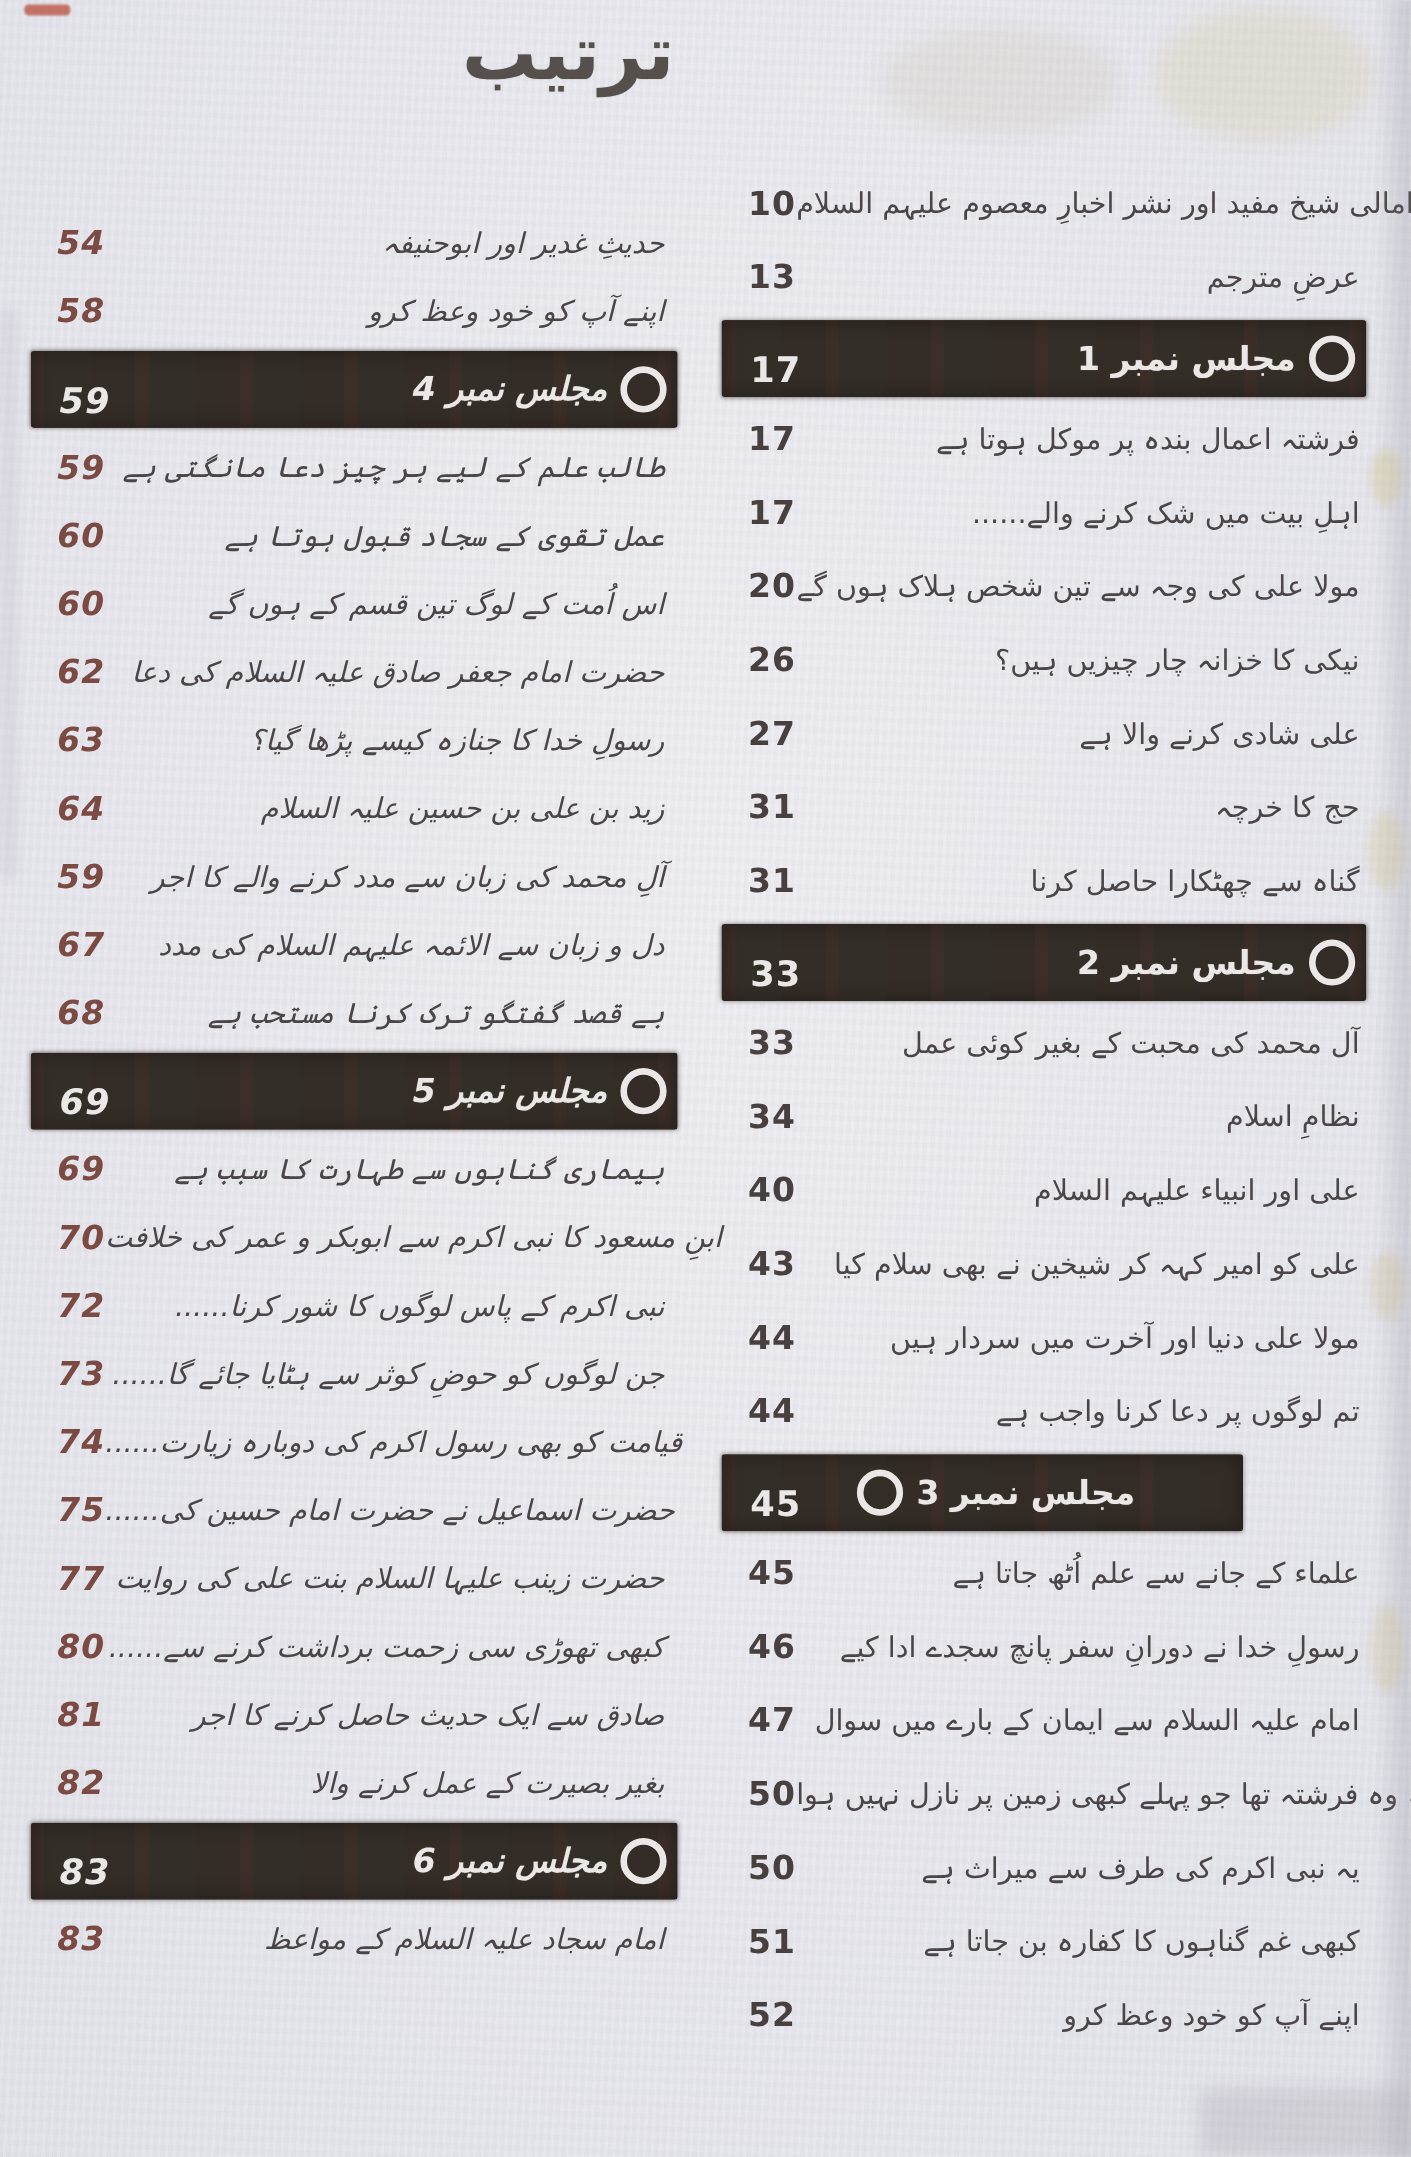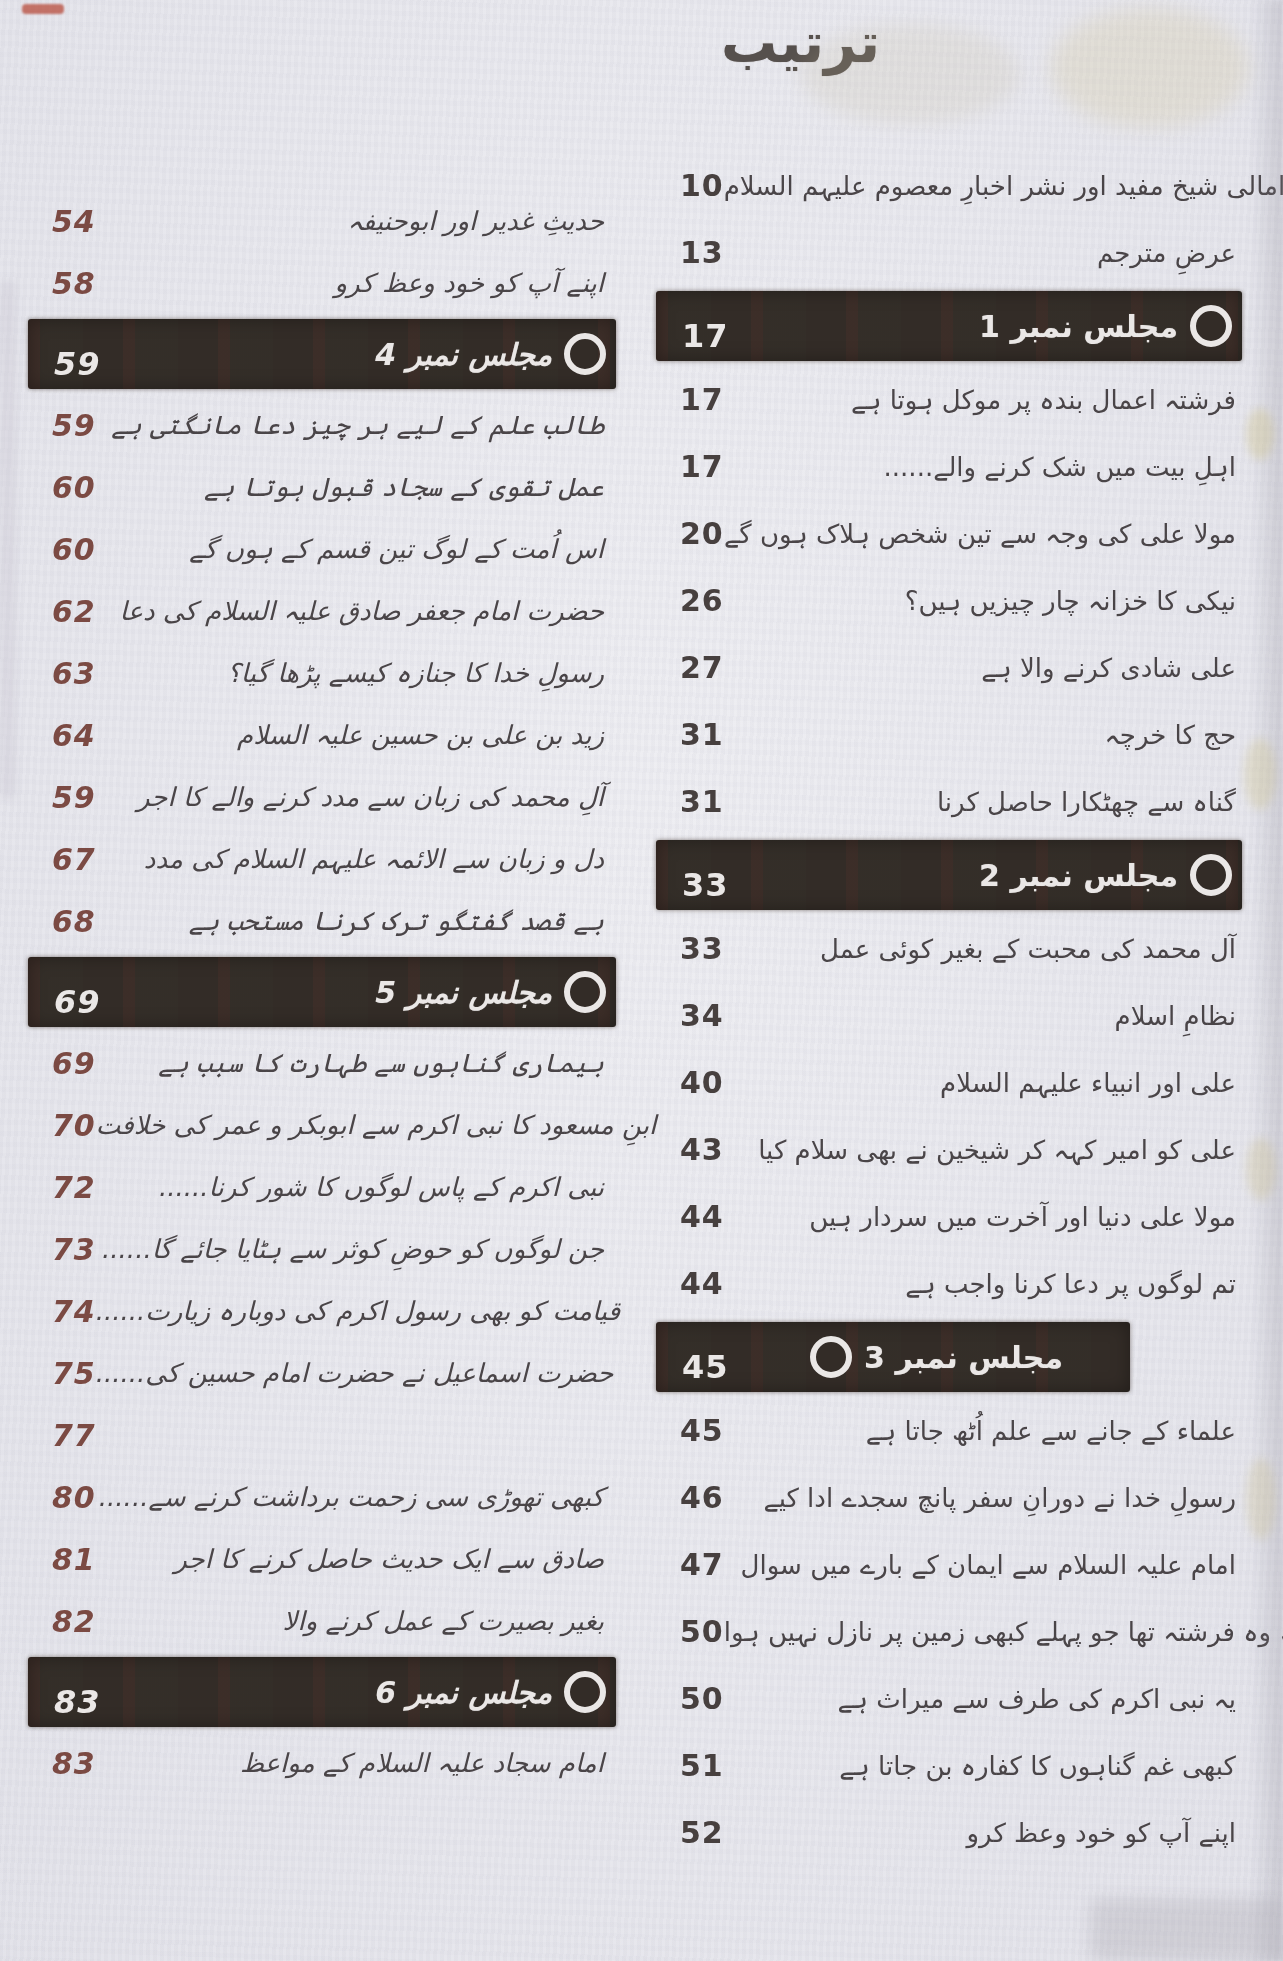--- a/index.html
+++ b/index.html
@@ -11,22 +11,22 @@
   
   .texture{
     position:absolute;inset:0;pointer-events:none;
     background:
       repeating-linear-gradient(93deg, rgba(255,255,255,.05) 0 3px, rgba(120,120,140,.03) 3px 7px),
       repeating-linear-gradient(2deg, rgba(200,200,215,.05) 0 5px, rgba(255,255,255,.04) 5px 11px),
       radial-gradient(ellipse at 50% 40%, rgba(255,255,255,.25), rgba(190,190,205,.12));
   }
   .page-title{
     position:absolute;top:10px;left:420px;width:460px;margin:0;
-    text-align:right;direction:rtl;
-    font-size:56px;font-weight:bold;color:var(--title-ink,#56504d);
+    text-align:left;direction:rtl;
+    font-size:68px;font-weight:bold;color:var(--title-ink,#56504d);
     text-shadow:0 0 1px rgba(80,70,60,.5);
   }
   .col{position:absolute;}
   .col-right{left:656px;top:152px;width:586px;}
   .col-left{left:28px;top:190px;width:588px;}
   .row{
     display:flex;justify-content:space-between;align-items:center;
     direction:ltr;height:67px;
   }
   .col-left .row{height:62px;font-style:italic;}
@@ -59,21 +59,21 @@
     direction:rtl;color:var(--bar-ink,#eae7e6);
     font-size:30px;font-weight:bold;white-space:nowrap;
     text-shadow:0 0 1px rgba(255,255,255,.4);
   }
   .ring{
     width:30px;height:30px;border:6px solid var(--bar-ink,#eae7e6);
     border-radius:50%;display:inline-block;flex:0 0 auto;
   }
   
   .row.bar.short{width:474px;}
-  .row.bar.short .bar-group{padding-right:67px;}
+  .row.bar.short .bar-group{padding-right:98px;}
   
   .artifact{position:absolute;pointer-events:none;border-radius:50%;}
   .a-red-dash{left:22px;top:4px;width:42px;height:10px;border-radius:4px;background:#b84c3c;opacity:.75;filter:blur(1px);}
   .a-ghost-tr{left:1050px;top:8px;width:200px;height:120px;background:#cfc08a;opacity:.22;filter:blur(10px);}
   .a-ghost-title{left:800px;top:24px;width:220px;height:100px;background:#beb493;opacity:.16;filter:blur(9px);}
   .a-edge-band{left:1250px;top:0;width:33px;height:1961px;border-radius:0;background:linear-gradient(90deg, rgba(150,150,165,0), rgba(140,138,150,.35));opacity:.8;filter:blur(2px);}
   .a-spot1{left:1246px;top:408px;width:28px;height:52px;background:#cdbf7d;opacity:.32;filter:blur(4px);}
   .a-spot2{left:1244px;top:738px;width:32px;height:72px;background:#cdbf7d;opacity:.28;filter:blur(5px);}
   .a-spot3{left:1246px;top:1138px;width:30px;height:62px;background:#c9ba80;opacity:.28;filter:blur(5px);}
   .a-spot4{left:1246px;top:1458px;width:30px;height:82px;background:#c9ba80;opacity:.26;filter:blur(5px);}
@@ -276,20 +276,21 @@
     <div class="row">
       <span class="num">74</span>
       <span class="txt">قیامت کو بھی رسول اکرم کی دوبارہ زیارت......</span>
     </div>
     <div class="row">
       <span class="num">75</span>
       <span class="txt">حضرت اسماعیل نے حضرت امام حسین کی......</span>
     </div>
     <div class="row">
       <span class="num">77</span>
+      <span class="txt">حضرت زینب علیہا السلام بنت علی کی روایت</span>
     </div>
     <div class="row">
       <span class="num">80</span>
       <span class="txt">کبھی تھوڑی سی زحمت برداشت کرنے سے......</span>
     </div>
     <div class="row">
       <span class="num">81</span>
       <span class="txt">صادق سے ایک حدیث حاصل کرنے کا اجر</span>
     </div>
     <div class="row">

